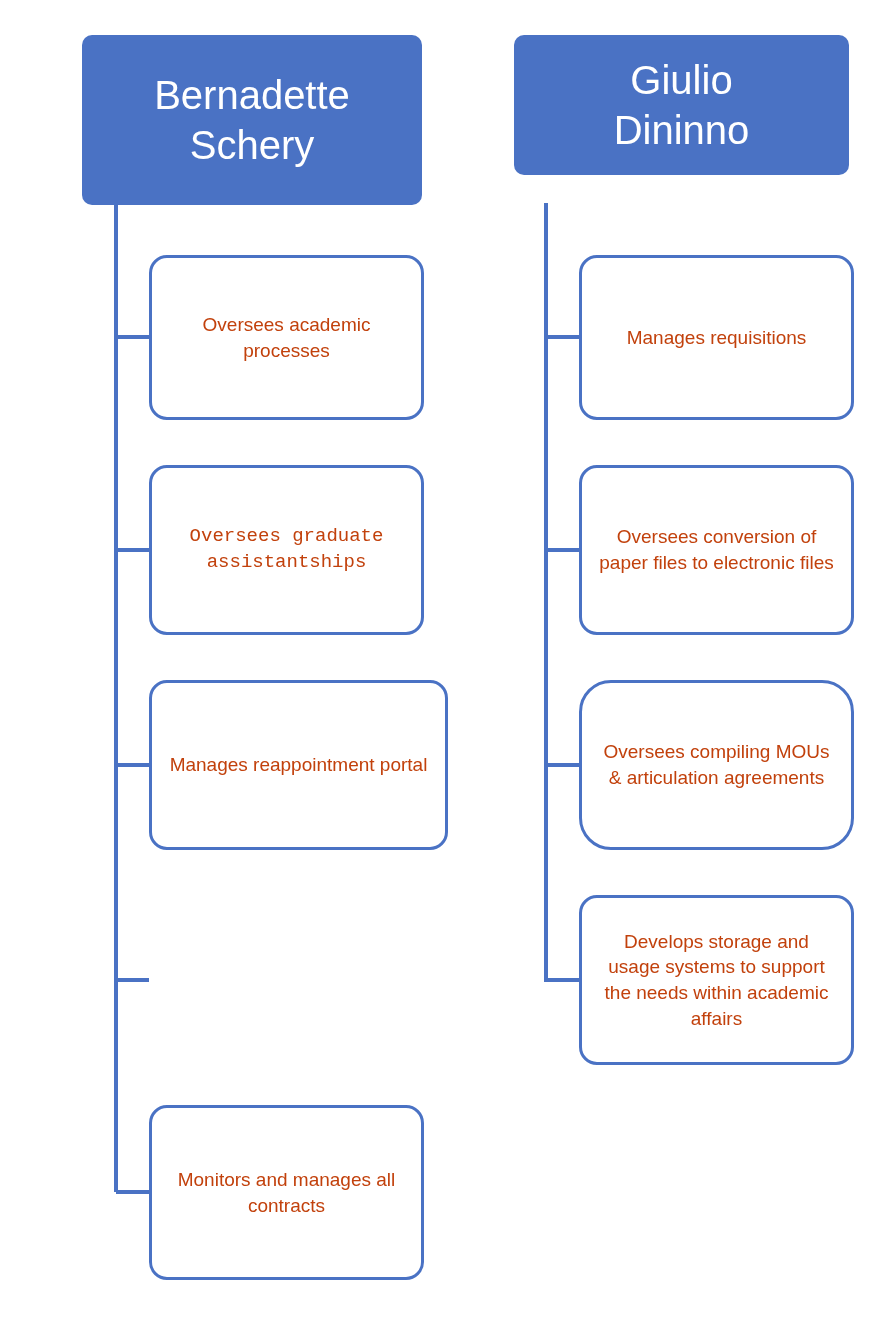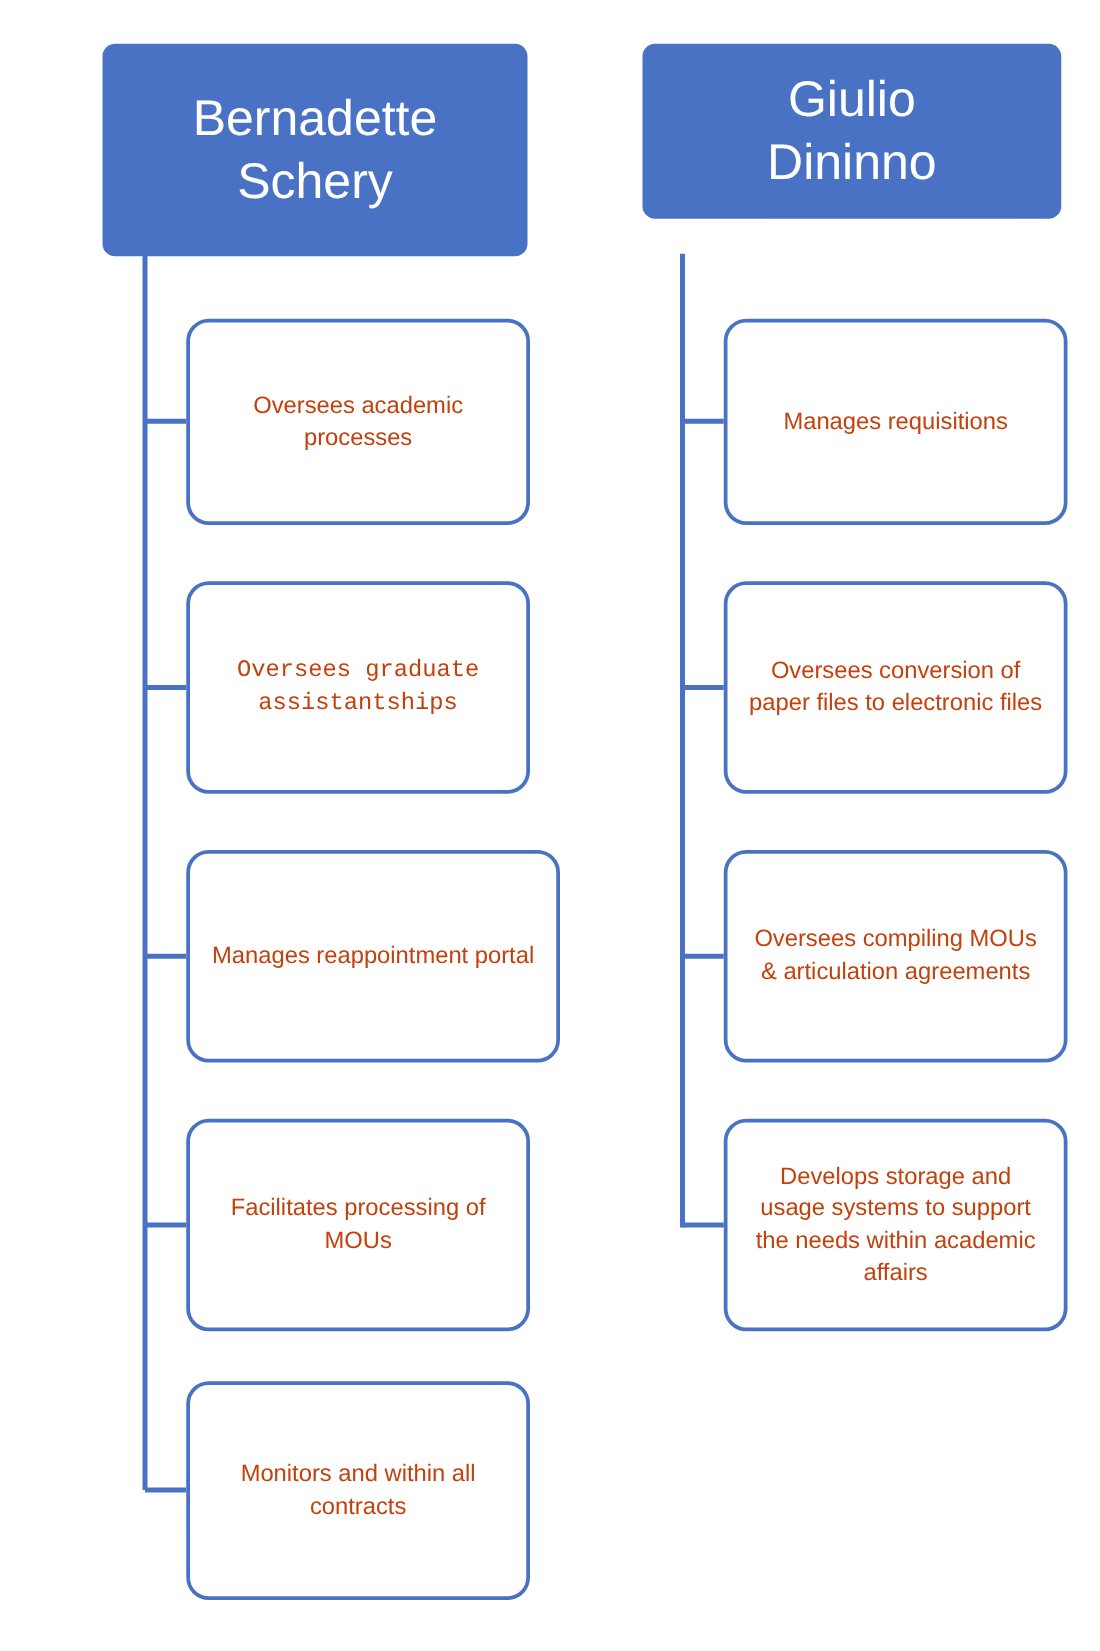--- a/index.html
+++ b/index.html
@@ -84,47 +84,44 @@
   <div class="task-box" style="left:105px; top:465px; width:275px; height:170px;font-family:Liberation Mono, monospace;">
     <span class="task-label">Oversees graduate assistantships</span>
   </div>
 
   <div class="hline" style="left:72px; top:763px;"></div>
   <div class="task-box" style="left:105px; top:680px; width:299px; height:170px;">
     <span class="task-label">Manages reappointment portal</span>
   </div>
 
   <div class="hline" style="left:72px; top:978px;"></div>
-  <div class="task-box" style="left:105px; top:895px; width:275px; height:170px;">
-    <span class="task-label">Facilitates processing of MOUs</span>
-  </div>
 
   <div class="hline" style="left:72px; top:1190px;"></div>
   <div class="task-box" style="left:105px; top:1105px; width:275px; height:175px;">
-    <span class="task-label">Monitors and within all contracts</span>
+    <span class="task-label">Monitors and manages all contracts</span>
   </div>
 
   <div class="header-box" style="left:470px; top:35px; width:335px; height:140px;">
     <span class="header-label">Giulio Dininno</span>
   </div>
 
   <div class="vline" style="left:500px; top:203px; height:779px;"></div>
 
   <div class="hline" style="left:502px; top:335px;"></div>
   <div class="task-box" style="left:535px; top:255px; width:275px; height:165px;align-items:center;">
     <span class="task-label">Manages requisitions</span>
   </div>
 
   <div class="hline" style="left:502px; top:548px;"></div>
   <div class="task-box" style="left:535px; top:465px; width:275px; height:170px;">
     <span class="task-label">Oversees conversion of paper files to electronic files</span>
   </div>
 
   <div class="hline" style="left:502px; top:763px;"></div>
-  <div class="task-box" style="left:535px; top:680px; width:275px; height:170px;">
+  <div class="task-box" style="left:535px; top:680px; width:275px; height:170px;border-radius:32px;">
     <span class="task-label">Oversees compiling MOUs &amp; articulation agreements</span>
   </div>
 
   <div class="hline" style="left:502px; top:978px;"></div>
   <div class="task-box" style="left:535px; top:895px; width:275px; height:170px;">
     <span class="task-label">Develops storage and usage systems to support the needs within academic affairs</span>
   </div>
 
 </div>
 

